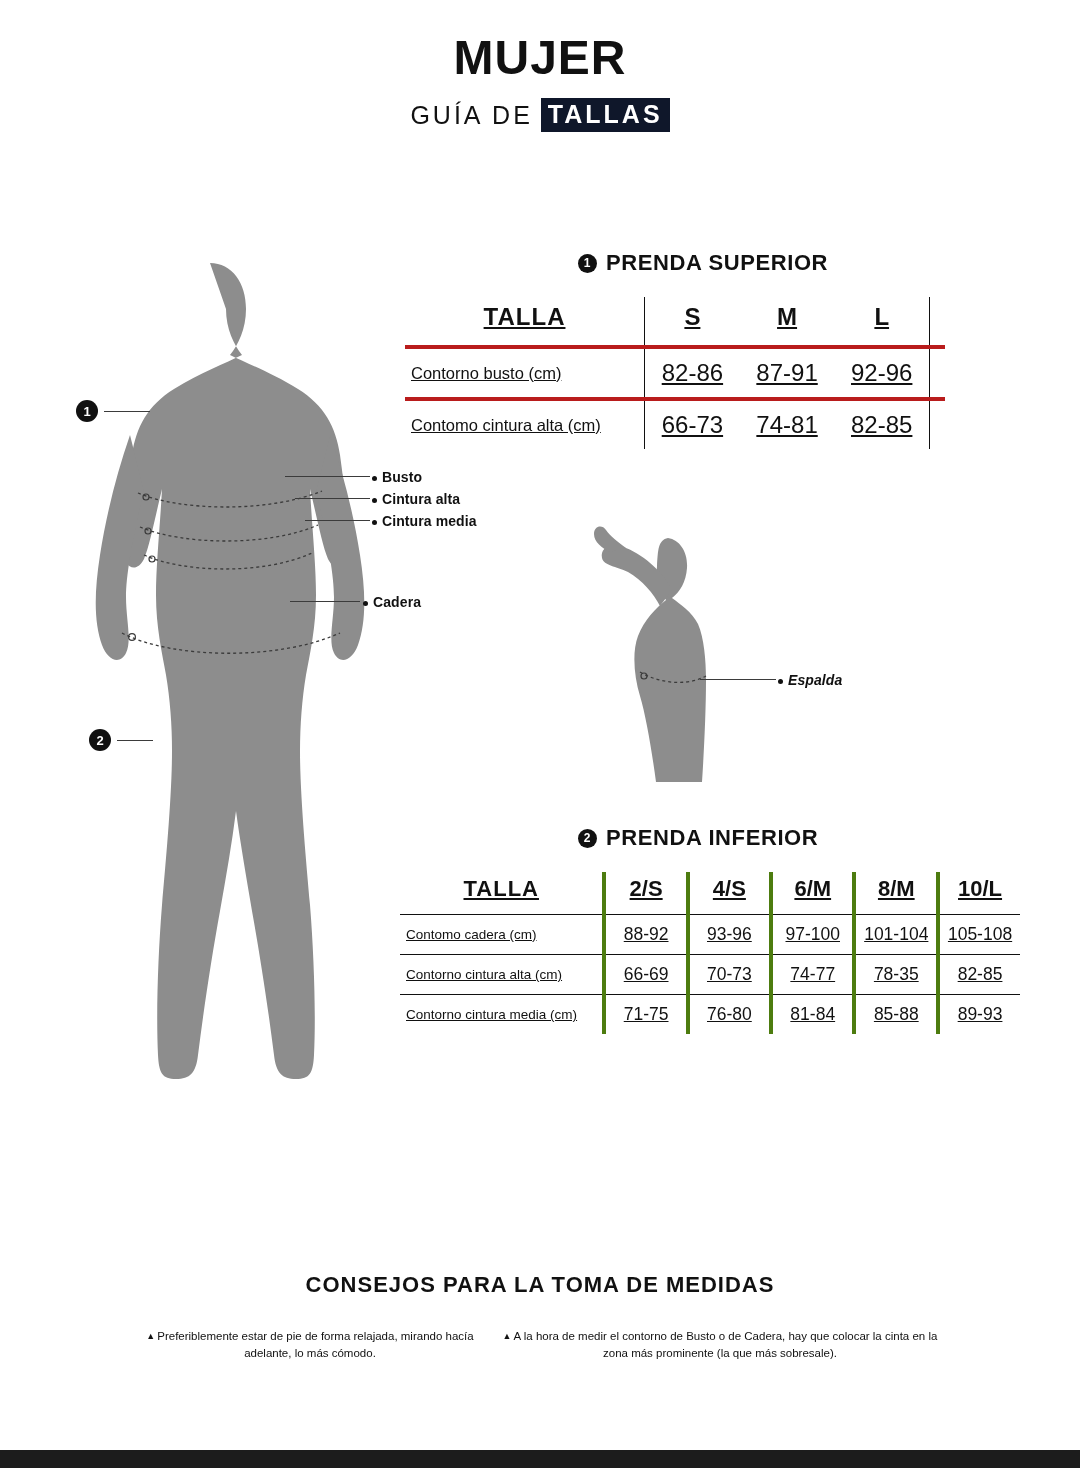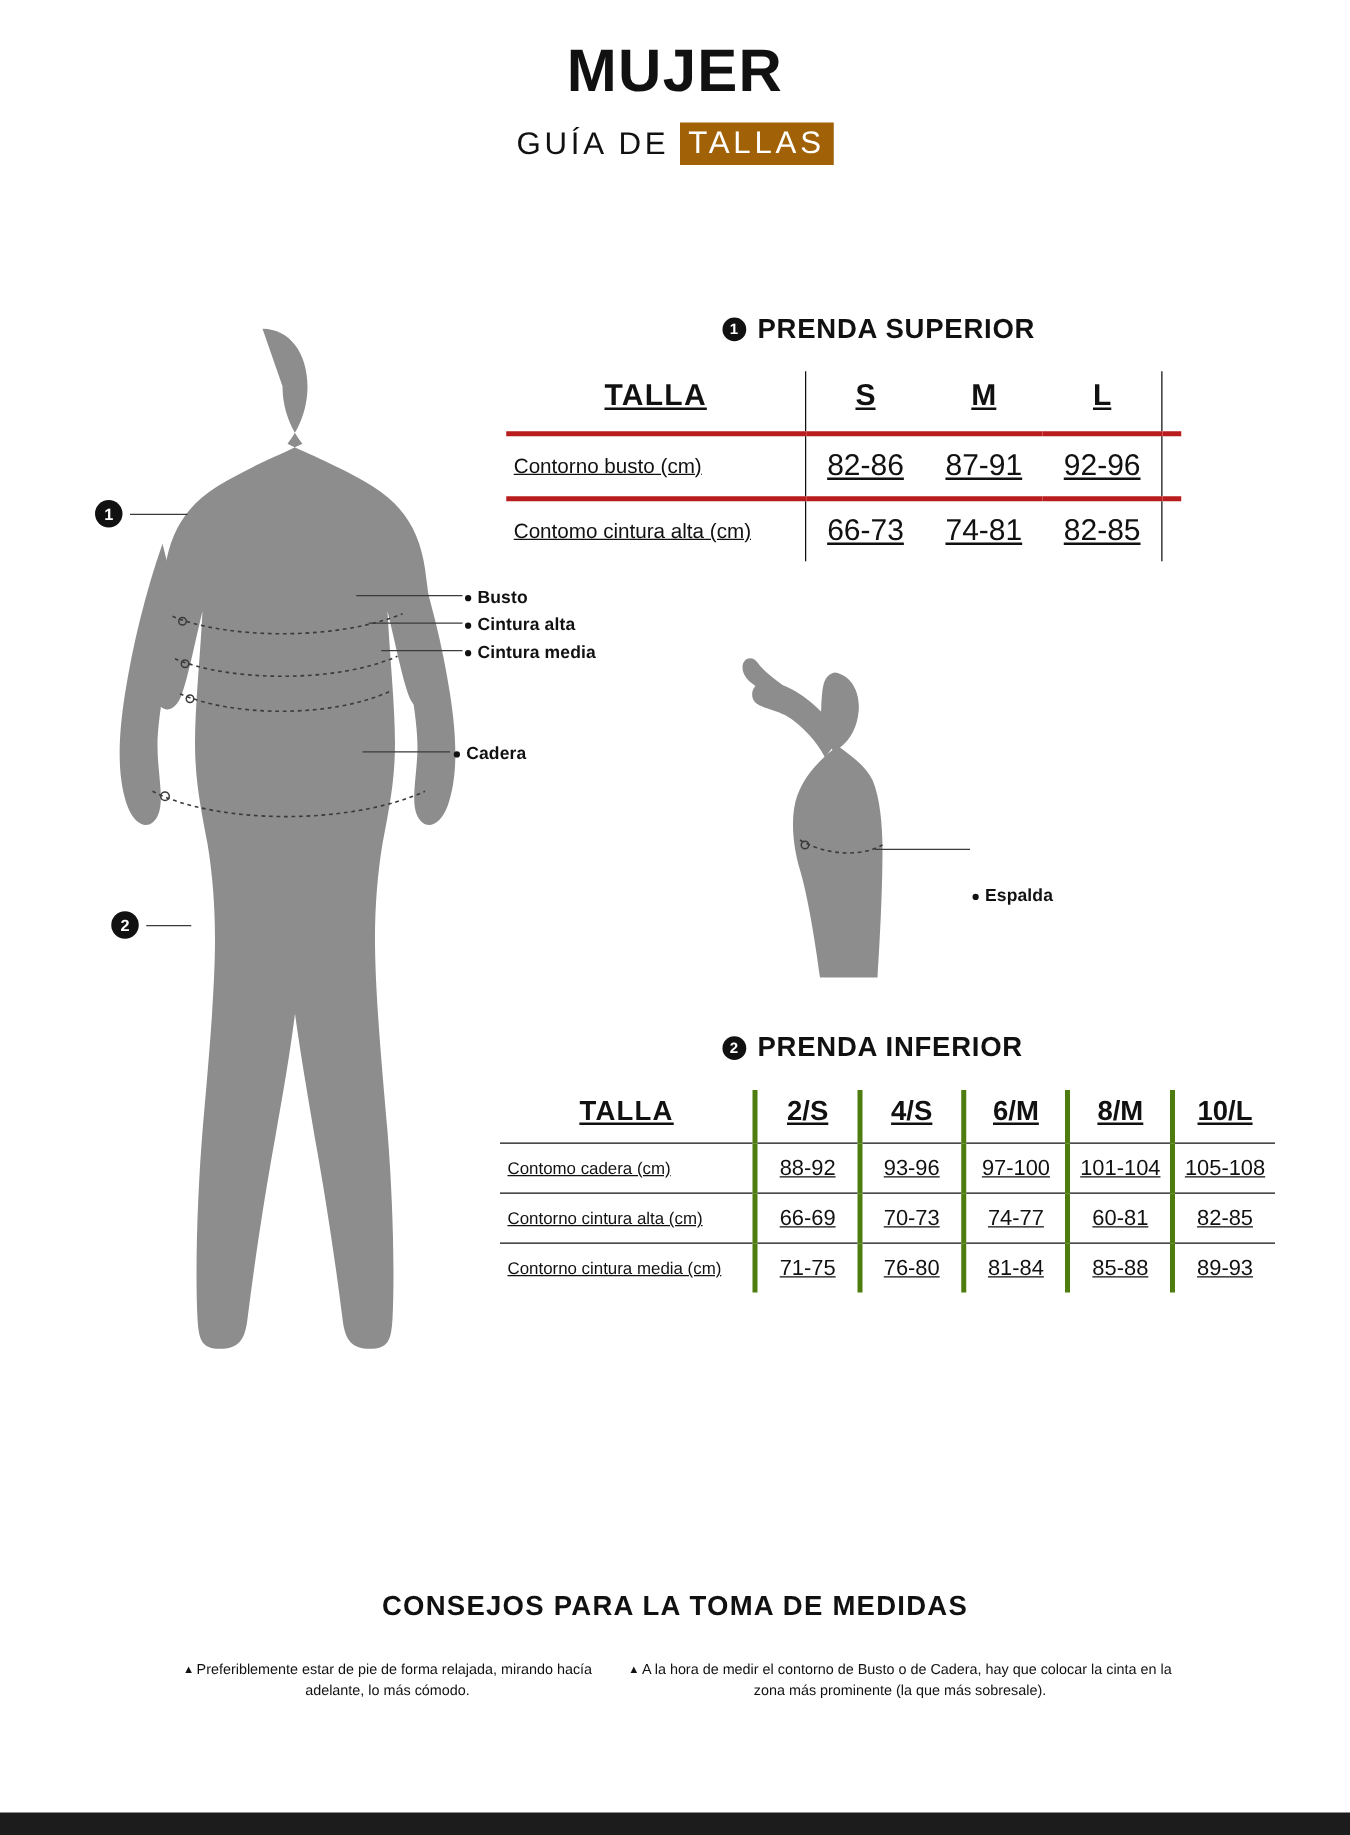--- a/index.html
+++ b/index.html
@@ -35,24 +35,24 @@
     margin-top: 16px;
     font-size: 25px;
     letter-spacing: 3px;
     font-weight: 400;
     display: flex;
     justify-content: center;
     align-items: center;
     gap: 8px;
   }
   .subtitle .hl {
-    background: #a16207;
+    background: #0f172a;
     color: #ffffff;
     padding: 2px 7px 3px 7px;
-    font-weight: 400;
+    font-weight: 700;
     letter-spacing: 3px;
   }
 
   
   .figure-front {
     position: absolute;
     left: 60px;
     top: 255px;
     width: 330px;
     height: 830px;
@@ -296,21 +296,21 @@
     <path class="silhouette" d="M66,28 C58,22 50,16 46,10 C42,4 34,6 34,14
       C34,22 42,28 50,32 Z"></path>
   </g>
   <g>
     <path class="tape" d="M80,152 C100,164 128,166 146,156"></path>
     <circle cx="84" cy="156" r="3" fill="none" stroke="#3b3b3b" stroke-width="1.2"></circle>
   </g>
 </svg>
 
 <div class="leader-line" style="left:700px; top:679px; width:76px;"></div>
-<div class="callout" style="left:778px; top:708px;">
+<div class="callout" style="left:778px; top:672px;font-style:italic;">
   <span class="dot"></span><span>Espalda</span>
 </div>
 
 <div class="section-head" style="left:578px; top:250px;">
   <span class="badge">1</span>
   <span>PRENDA SUPERIOR</span>
 </div>
 
 <table id="table-top">
   <thead>
@@ -363,21 +363,21 @@
       <td class="val sep">93-96</td>
       <td class="val sep">97-100</td>
       <td class="val sep">101-104</td>
       <td class="val sep">105-108</td>
     </tr>
     <tr class="datarow">
       <td class="rowlabel">Contorno cintura alta (cm)</td>
       <td class="val sep">66-69</td>
       <td class="val sep">70-73</td>
       <td class="val sep">74-77</td>
-      <td class="val sep">60-81</td>
+      <td class="val sep">78-35</td>
       <td class="val sep">82-85</td>
     </tr>
     <tr class="datarow">
       <td class="rowlabel">Contorno cintura media (cm)</td>
       <td class="val sep">71-75</td>
       <td class="val sep">76-80</td>
       <td class="val sep">81-84</td>
       <td class="val sep">85-88</td>
       <td class="val sep">89-93</td>
     </tr>

